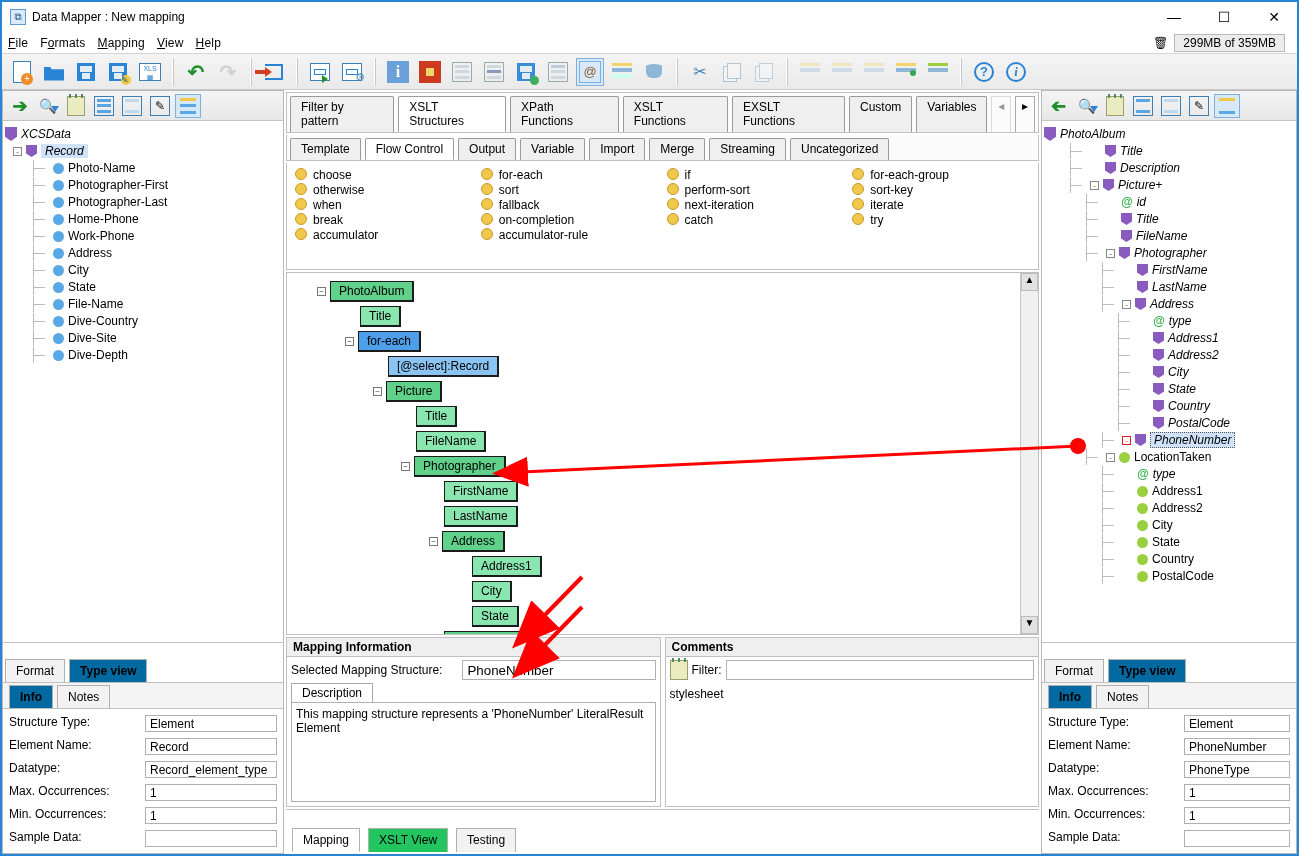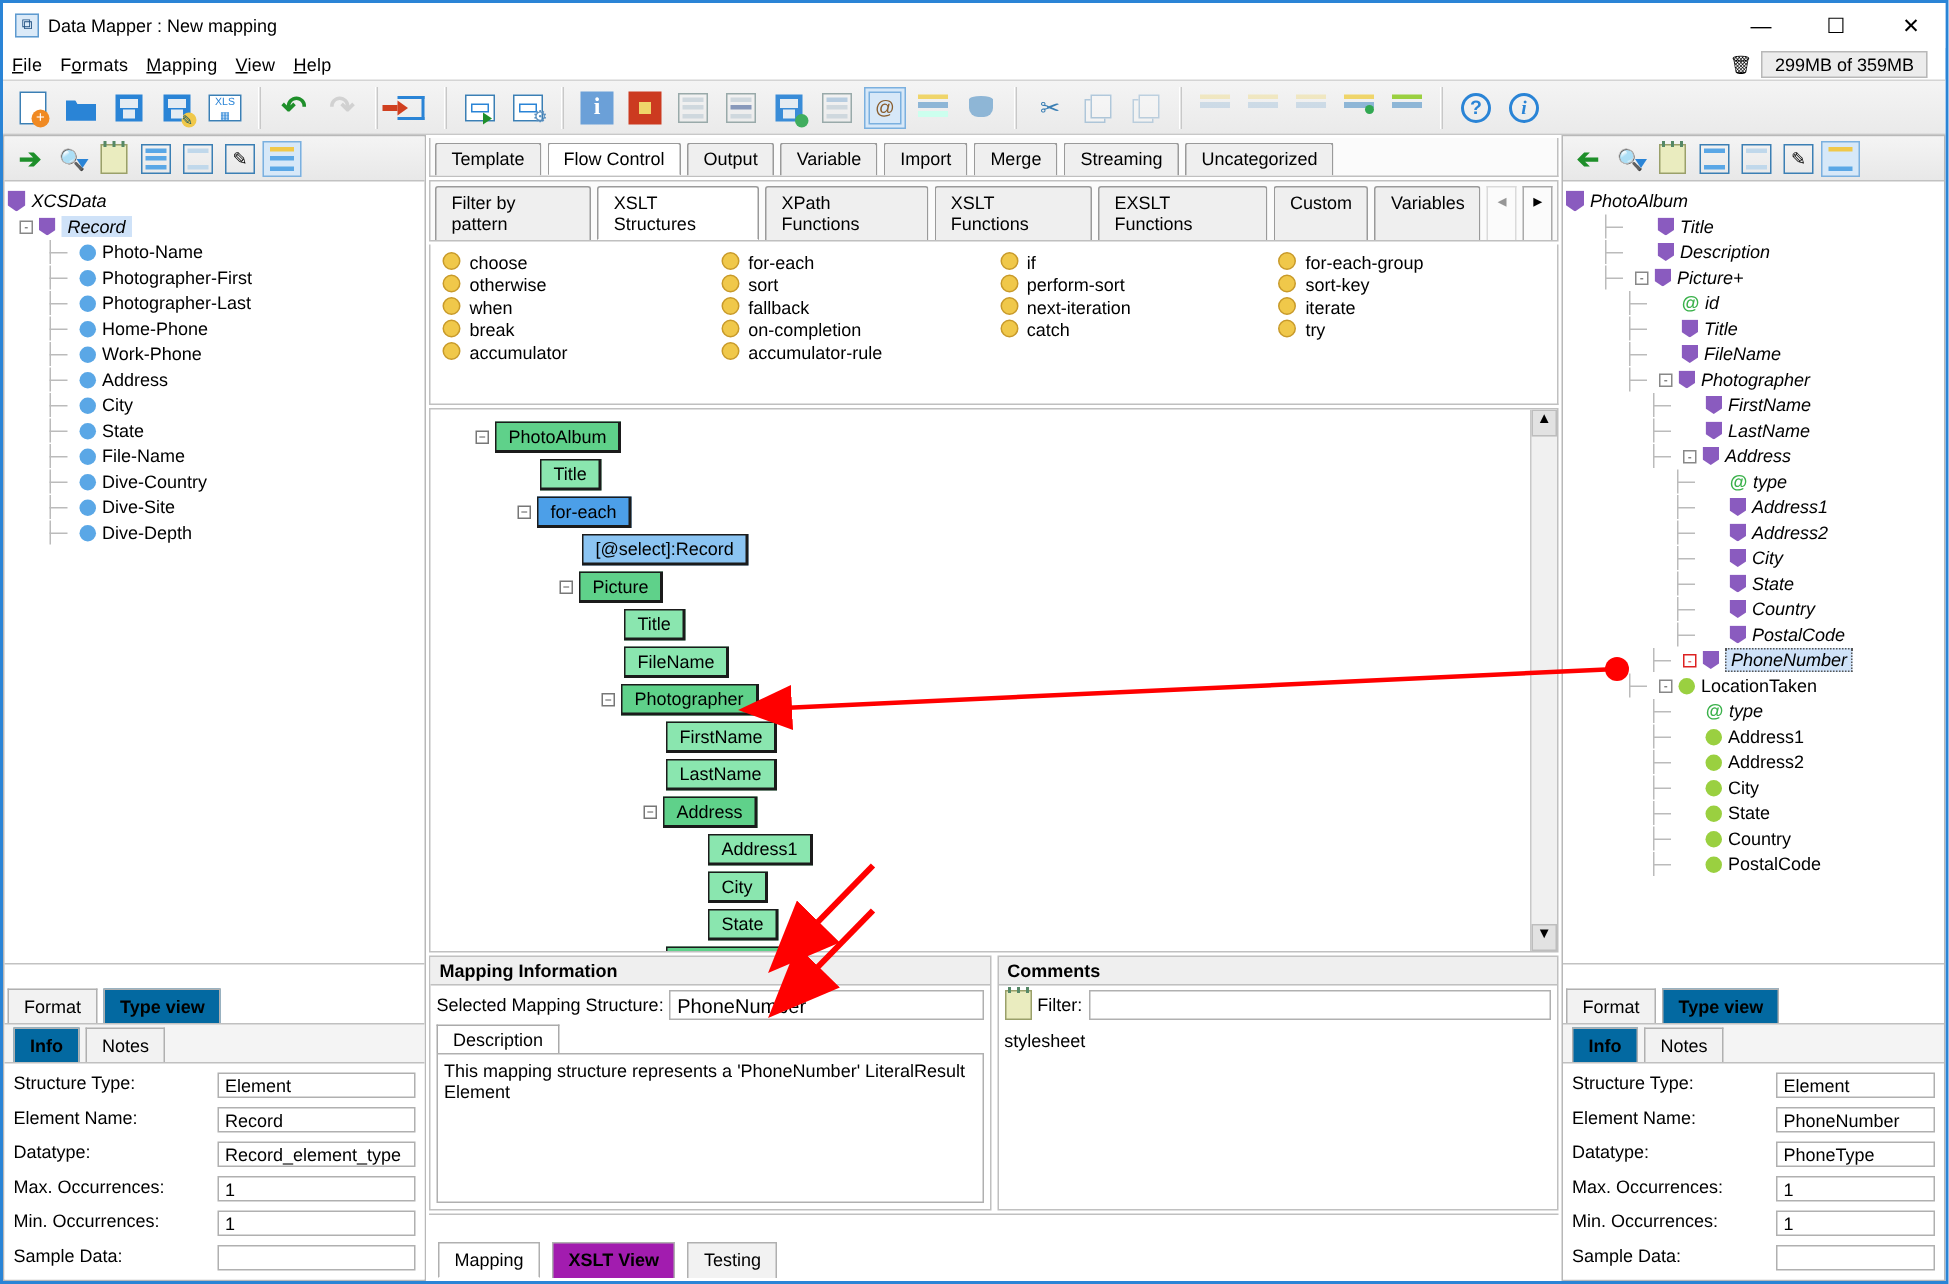--- a/index.html
+++ b/index.html
@@ -133,21 +133,21 @@
 .mnode.g2{background:#8ae6af}
 .mnode.b1{background:#4c9fe8;color:#000}
 .mnode.b2{background:#8bc4f2}
 .mtree{padding:6px 30px;position:relative}
 .mrow{display:flex;align-items:center;gap:4px;}
 .mtog{width:9px;height:9px;border:1px solid #777;font-size:8px;text-align:center;line-height:8px;color:#444}
 
 .mi-comments{display:flex;gap:4px;height:170px}
 .mi,.cm{flex:1;border:1px solid #c0c0c0;display:flex;flex-direction:column;}
 .mi .hdr,.cm .hdr{background:#efefef;border-bottom:1px solid #c0c0c0;padding:2px 6px;font-weight:700}
-.mi .row1{display:flex;align-items:center;gap:4px;padding:3px 4px}
+.mi .row1{display:flex;align-items:center;gap:20px;padding:3px 4px}
 .mi .row1 input{height:20px;border:1px solid #b0b0b0;padding:0 4px;flex:1}
 .mi .desc-tab{display:inline-block;border:1px solid #aaa;border-bottom:none;padding:2px 10px;margin-left:4px;background:#fff}
 .mi .descbox{flex:1;border:1px solid #b0b0b0;margin:0 4px 4px;padding:4px}
 .cm .row1{display:flex;align-items:center;gap:4px;padding:3px 4px}
 .cm .row1 input{height:20px;border:1px solid #b0b0b0;padding:0 4px;flex:1}
 .cm .body{flex:1;padding:4px}
 
 .btabs{display:flex;gap:4px;padding:2px 4px 0;border-top:1px solid #c0c0c0;}
 
 .arrows{position:absolute;left:0;top:0;width:100%;height:100%;pointer-events:none;}
@@ -457,40 +457,40 @@
       <label>Max. Occurrences:</label>
       <input value="1" style="">
       <label>Min. Occurrences:</label>
       <input value="1" style="">
       <label>Sample Data:</label>
       <input value="" style="">
     </div>
   </div>
 
   <div class="midpane">
-    <div class="tabsrow" style="border-top:none" id="tabs-sub">
-        <div class="tabb">Template</div>
-        <div class="tabb active">Flow Control</div>
-        <div class="tabb">Output</div>
-        <div class="tabb">Variable</div>
-        <div class="tabb">Import</div>
-        <div class="tabb">Merge</div>
-        <div class="tabb">Streaming</div>
-        <div class="tabb">Uncategorized</div>
-      </div>
     <div class="tabsrow" id="tabs-top">
         <div class="tabb">Filter by pattern</div>
         <div class="tabb active">XSLT Structures</div>
         <div class="tabb">XPath Functions</div>
         <div class="tabb">XSLT Functions</div>
         <div class="tabb">EXSLT Functions</div>
         <div class="tabb">Custom</div>
         <div class="tabb">Variables</div>
         <div class="scrollb" style="opacity: 0.4;">◂</div>
         <div class="scrollb">▸</div>
+      </div>
+    <div class="tabsrow" style="border-top:none" id="tabs-sub">
+        <div class="tabb">Template</div>
+        <div class="tabb active">Flow Control</div>
+        <div class="tabb">Output</div>
+        <div class="tabb">Variable</div>
+        <div class="tabb">Import</div>
+        <div class="tabb">Merge</div>
+        <div class="tabb">Streaming</div>
+        <div class="tabb">Uncategorized</div>
       </div>
     <div class="palette" id="palette">
         <div>
           <div class="pitem">
             <span class="pbullet"></span>
             <span>choose</span>
           </div>
           <div class="pitem">
             <span class="pbullet"></span>
             <span>otherwise</span>
@@ -656,21 +656,21 @@
               </div>
             </div>
           <span>Filter:</span>
           <input value="" style="">
         </div>
         <div class="body">stylesheet</div>
       </div>
     </div>
     <div class="btabs" id="btabs">
         <div class="tabbtn" style="background: rgb(255, 255, 255); border-bottom: 1px solid rgb(255, 255, 255);">Mapping</div>
-        <div class="tabbtn" style="background: #a21caf; font-weight: bold;">XSLT View</div>
+        <div class="tabbtn" style="background: #22c55e;">XSLT View</div>
         <div class="tabbtn" style="background: rgb(242, 242, 242);">Testing</div>
       </div>
   </div>
 
   <div class="rightpane">
     <div class="minibar">
       <div class="mbtn">
           <span class="arrowL" style="transform:scaleX(-1);display:inline-block">➔</span>
         </div>
       <div class="mbtn">

